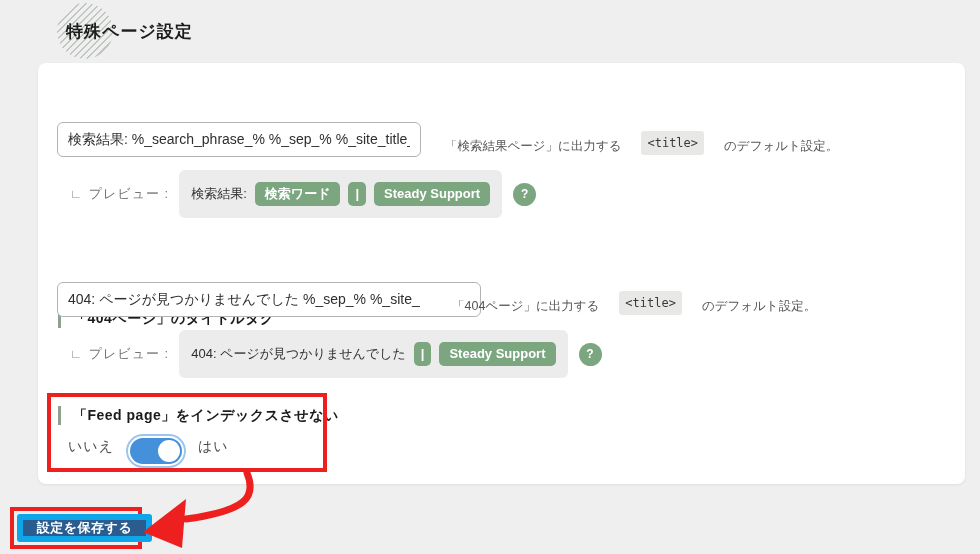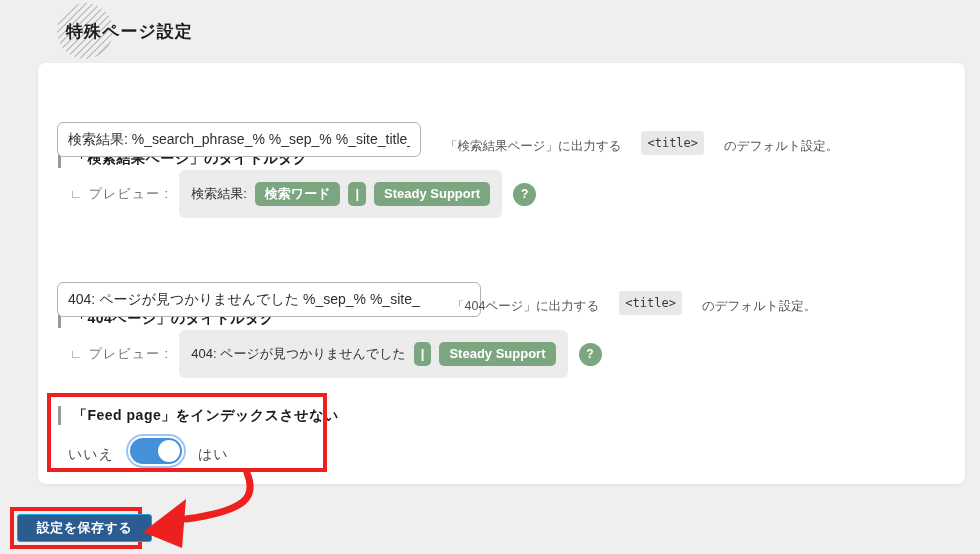--- a/index.html
+++ b/index.html
@@ -81,21 +81,21 @@
     display:flex; align-items:center; justify-content:center;
     margin-left:11px; cursor:pointer;
   }
   .feed-highlight {
     position:absolute; left:47px; top:393px;
     width:280px; height:79px;
     border:4px solid #ee1f1f; z-index:3;
   }
   .toggle-row {
     position:absolute; left:68px; top:438px;
-    display:flex; align-items:flex-end; gap:16px;
+    display:flex; align-items:flex-start; gap:16px;
   }
   .toggle-label { font-size:14px; color:#4a4a4a; letter-spacing:1px; }
   .toggle {
     position:relative; width:52px; height:26px; border-radius:14px;
     background:#4590da; cursor:pointer;
     box-shadow:0 0 0 2px #ffffff, 0 0 0 4px #9cc6ed;
   }
   .toggle-knob {
     position:absolute; right:2px; top:2px;
     width:22px; height:22px; border-radius:50%;
@@ -103,40 +103,39 @@
   }
   .save-highlight {
     position:absolute; left:10px; top:507px;
     width:132px; height:42px;
     border:4px solid #ee1f1f; z-index:3;
   }
   .save-button {
     position:absolute; left:17px; top:514px;
     width:135px; height:28px;
     background:#2b5c8f; color:#ffffff;
-    border:1px solid #0ea5e9; border-radius:3px;
+    border:6px solid #0ea5e9; border-radius:3px;
     font-size:13px; font-weight:700;
     display:flex; align-items:center; justify-content:center;
     cursor:pointer; z-index:4; letter-spacing:0.5px;
     font-family:"Liberation Sans","DejaVu Sans",sans-serif;
   }
   .arrow-overlay {
     position:absolute; left:0; top:0; width:980px; height:554px;
     pointer-events:none; z-index:5;
   }
 </style>
 </head>
 <body>
 
 <div class="title-deco"></div>
 <h1 class="page-title">特殊ページ設定</h1>
 
 <div class="card">
 
-  <div class="section-heading" style="left:20px; top:86px;">「検索結果ページ」のタイトルタグ</div>
 
   <input class="text-input" style="left: 19px; top: 59px; width: 364px;" type="text" value="検索結果: %_search_phrase_% %_sep_% %_site_title_">
 
   <div class="desc" style="left:407px; top:68px;">
     <span>「検索結果ページ」に出力する</span>
     <span class="code-chip">&lt;title&gt;</span>
     <span>のデフォルト設定。</span>
   </div>
 
   <div class="preview-row" style="left:32px; top:107px;">

